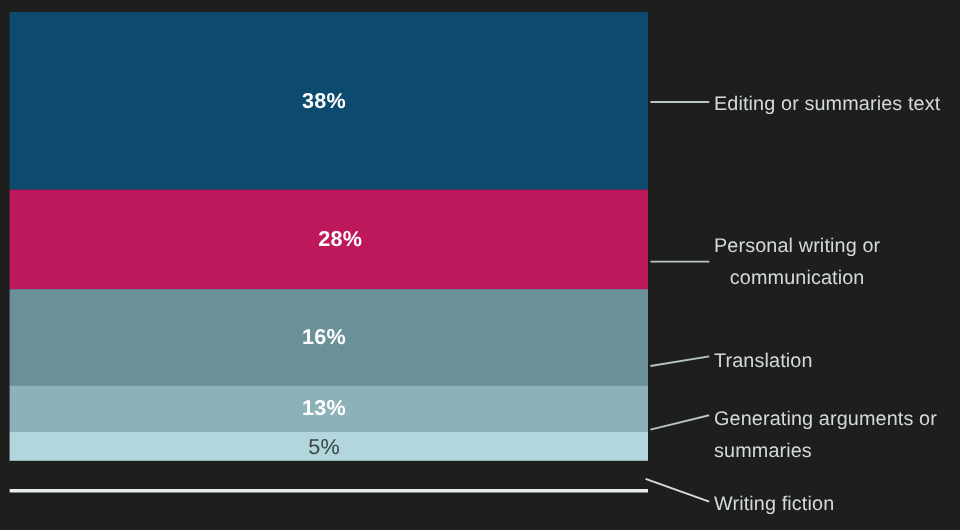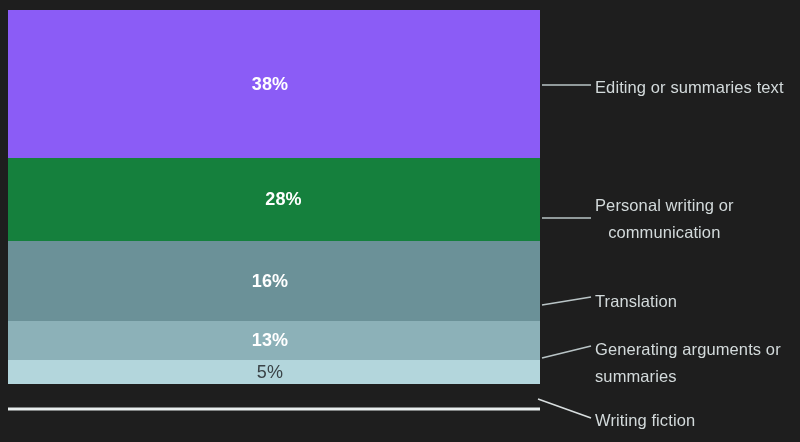--- a/index.html
+++ b/index.html
@@ -67,25 +67,25 @@
     letter-spacing: 0.1px;
   }
 </style>
 </head>
 <body>
 
 <div id="root">
 
   <div id="bar">
 
-    <div class="band" style="height:148px;background:#8b5cf6;">
+    <div class="band" style="height:148px;background:#0c4a6e;">
       <span class="band-value">38%</span>
     </div>
 
-    <div class="band" style="height:83px;background:#15803d;padding-left:27px;">
+    <div class="band" style="height:83px;background:#be185d;padding-left:27px;">
       <span class="band-value">28%</span>
     </div>
 
     <div class="band" style="height:80px;background:#6b9198;">
       <span class="band-value">16%</span>
     </div>
 
     <div class="band" style="height:39px;background:#8cb1b8;">
       <span class="band-value">13%</span>
     </div>

